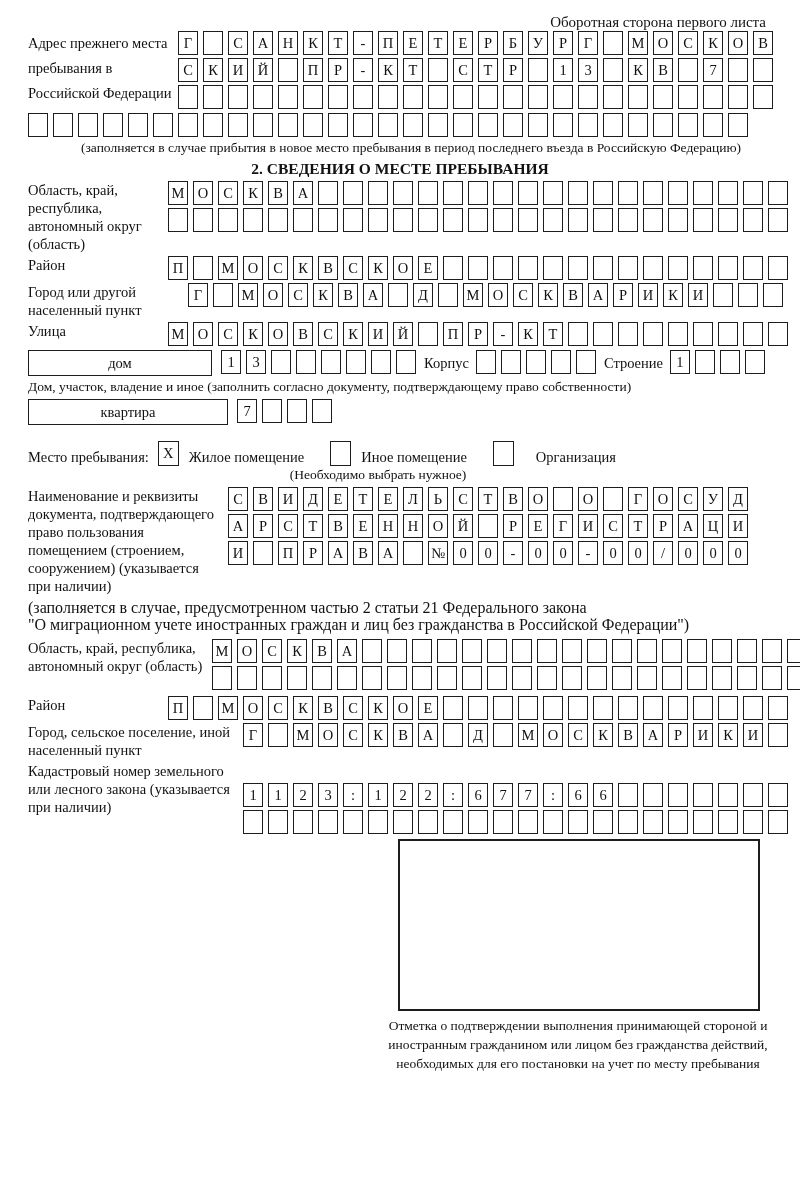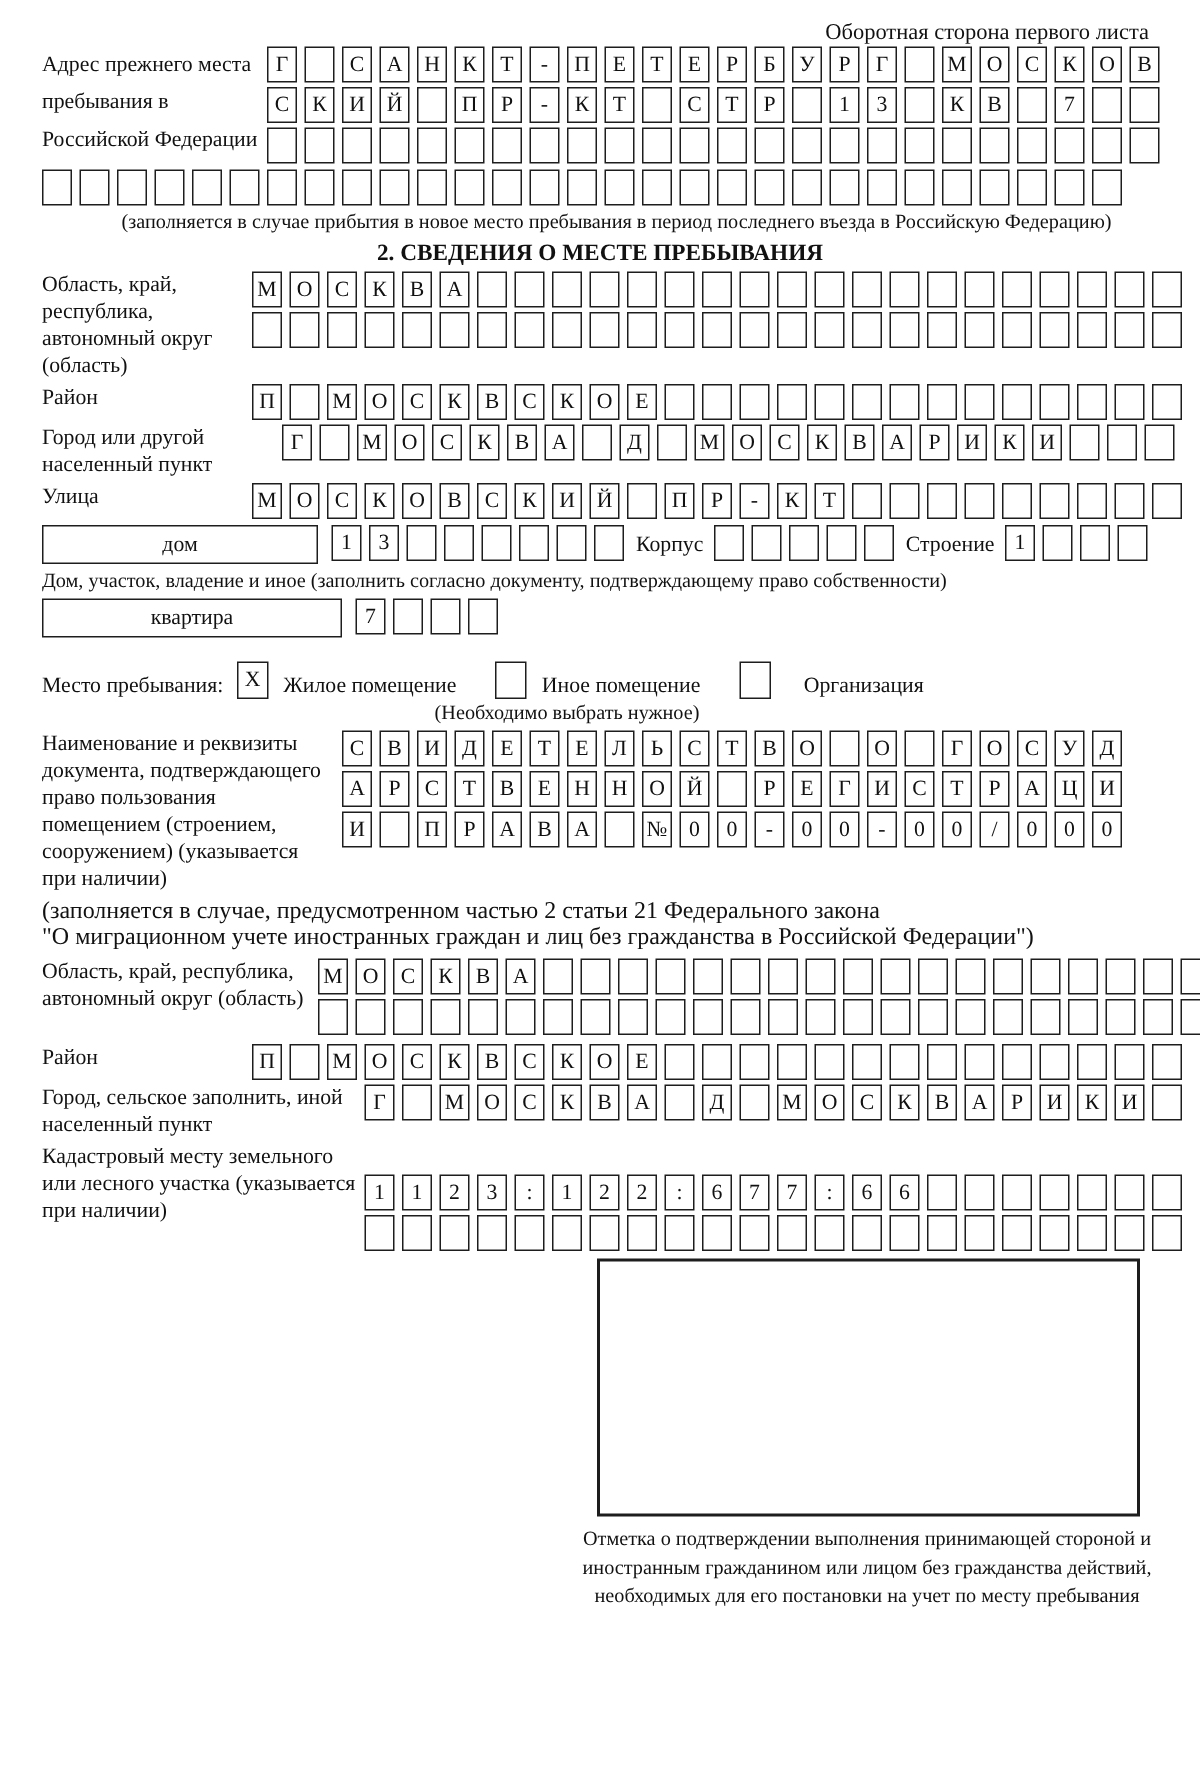--- a/index.html
+++ b/index.html
@@ -555,21 +555,21 @@
         <span class="cell"></span>
         <span class="cell"></span>
         <span class="cell"></span>
         <span class="cell"></span>
         <span class="cell"></span>
         <span class="cell"></span>
       </div>
   </div>
 
   <div class="frow mt3">
-    <div class="flabel w215">Город, сельское заполнить, иной населенный пункт</div>
+    <div class="flabel w215">Город, сельское поселение, иной населенный пункт</div>
     <div class="cells">
         <span class="cell">Г</span>
         <span class="cell"></span>
         <span class="cell">М</span>
         <span class="cell">О</span>
         <span class="cell">С</span>
         <span class="cell">К</span>
         <span class="cell">В</span>
         <span class="cell">А</span>
         <span class="cell"></span>
@@ -583,21 +583,21 @@
         <span class="cell">А</span>
         <span class="cell">Р</span>
         <span class="cell">И</span>
         <span class="cell">К</span>
         <span class="cell">И</span>
         <span class="cell"></span>
       </div>
   </div>
 
   <div class="frow mt3">
-    <div class="flabel w215">Кадастровый месту земельного или лесного участка (указывается при наличии)</div>
+    <div class="flabel w215">Кадастровый номер земельного или лесного закона (указывается при наличии)</div>
     <div class="stack cells-offset">
       <div class="cells">
           <span class="cell">1</span>
           <span class="cell">1</span>
           <span class="cell">2</span>
           <span class="cell">3</span>
           <span class="cell">:</span>
           <span class="cell">1</span>
           <span class="cell">2</span>
           <span class="cell">2</span>

